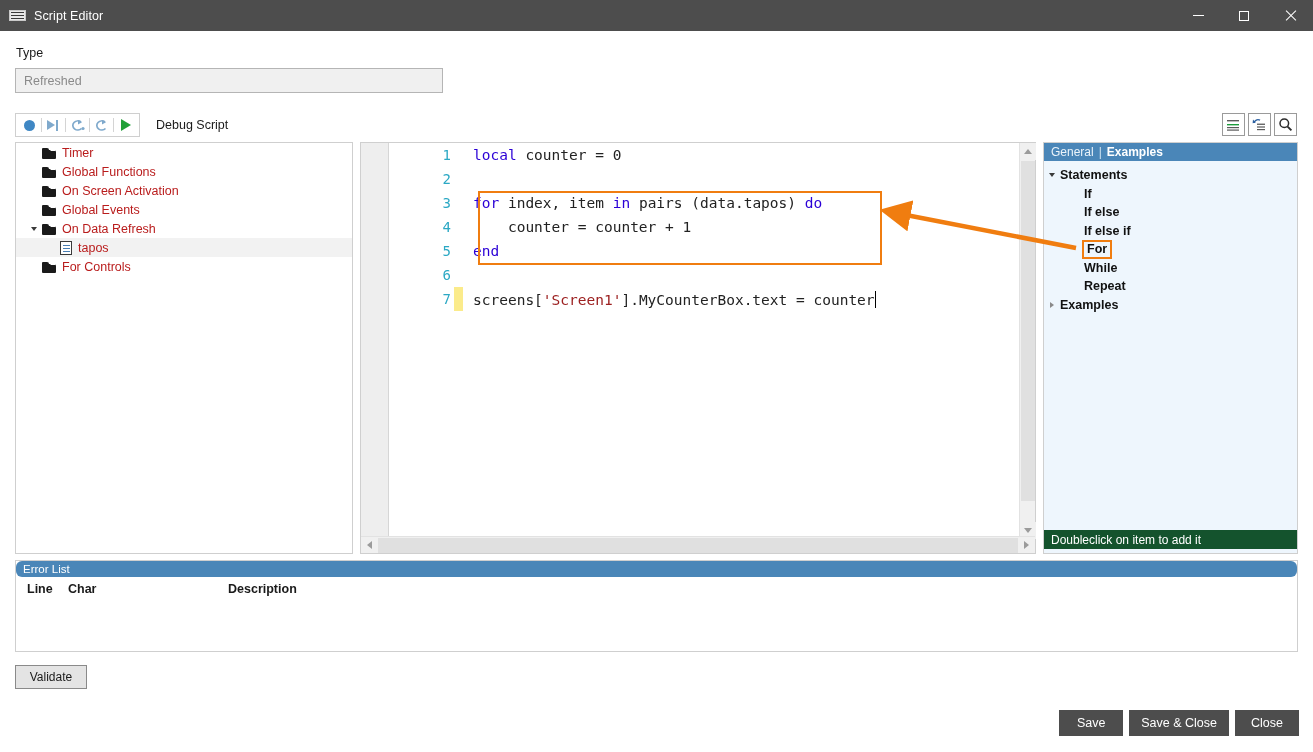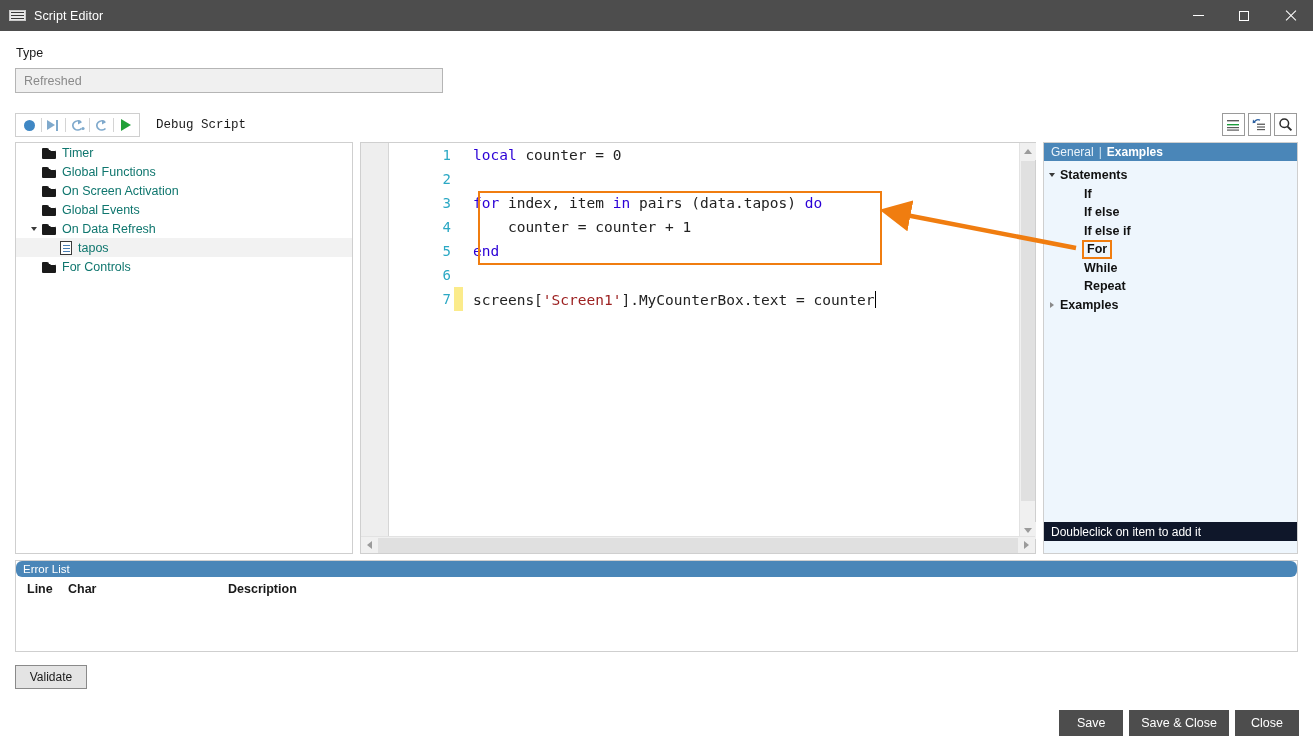--- a/index.html
+++ b/index.html
@@ -77,21 +77,21 @@
     font-size: 12.5px;
     font-family: "Liberation Sans", sans-serif;
     padding: 0 8px;
     line-height: 23px;
   }
 
   
   .debug-bar {
     position: absolute; left: 15px; top: 113px;
     height: 24px;
-    display: flex; align-items: center; font-family: Liberation Mono, monospace;
+    display: flex; align-items: center;
   }
   .debug-btns {
     display: flex; align-items: center;
     height: 24px;
     background: #ffffff;
     border: 1px solid #cfcfcf;
     padding: 0 3px;
   }
   .dbtn {
     width: 21px; height: 20px;
@@ -140,21 +140,21 @@
   .tree-panel {
     position: absolute; left: 15px; top: 142px;
     width: 338px; height: 412px;
     background: #ffffff;
     border: 1px solid #cfcfcf;
     overflow: hidden;
   }
   .tnode {
     display: flex; align-items: center;
     height: 19px;
-    font-size: 12.5px; color: #0f766e;
+    font-size: 12.5px; color: #b91c1c;
     padding-left: 0px;
     white-space: nowrap;
   }
   .tnode.selected { background: #f2f2f2; }
   .texp {
     width: 16px; height: 19px;
     display: flex; align-items: center; justify-content: center;
     flex: 0 0 auto;
   }
   .arrow-right {
@@ -362,23 +362,23 @@
   .hexp { width: 16px; display: flex; align-items: center; justify-content: center; flex: 0 0 auto; }
   .hlabel { padding-left: 0px; }
   .hnode.lvl2 .hlabel { padding-left: 40px; }
   .hnode.boxed .hlabel {
     border: 2px solid #f07d10;
     padding: 0 3px;
     margin-left: 38px;
     line-height: 15px;
   }
   .help-status {
-    position: absolute; left: 0; bottom: 12px;
+    position: absolute; left: 0; bottom: 4px;
     width: 253px; height: 19px;
-    background: #0f172a;
+    background: #14532d;
     color: #ffffff;
     font-size: 12px;
     display: flex; align-items: center;
     padding-left: 7px;
   }
 
   
   .err-panel {
     position: absolute; left: 15px; top: 560px;
     width: 1283px; height: 92px;

